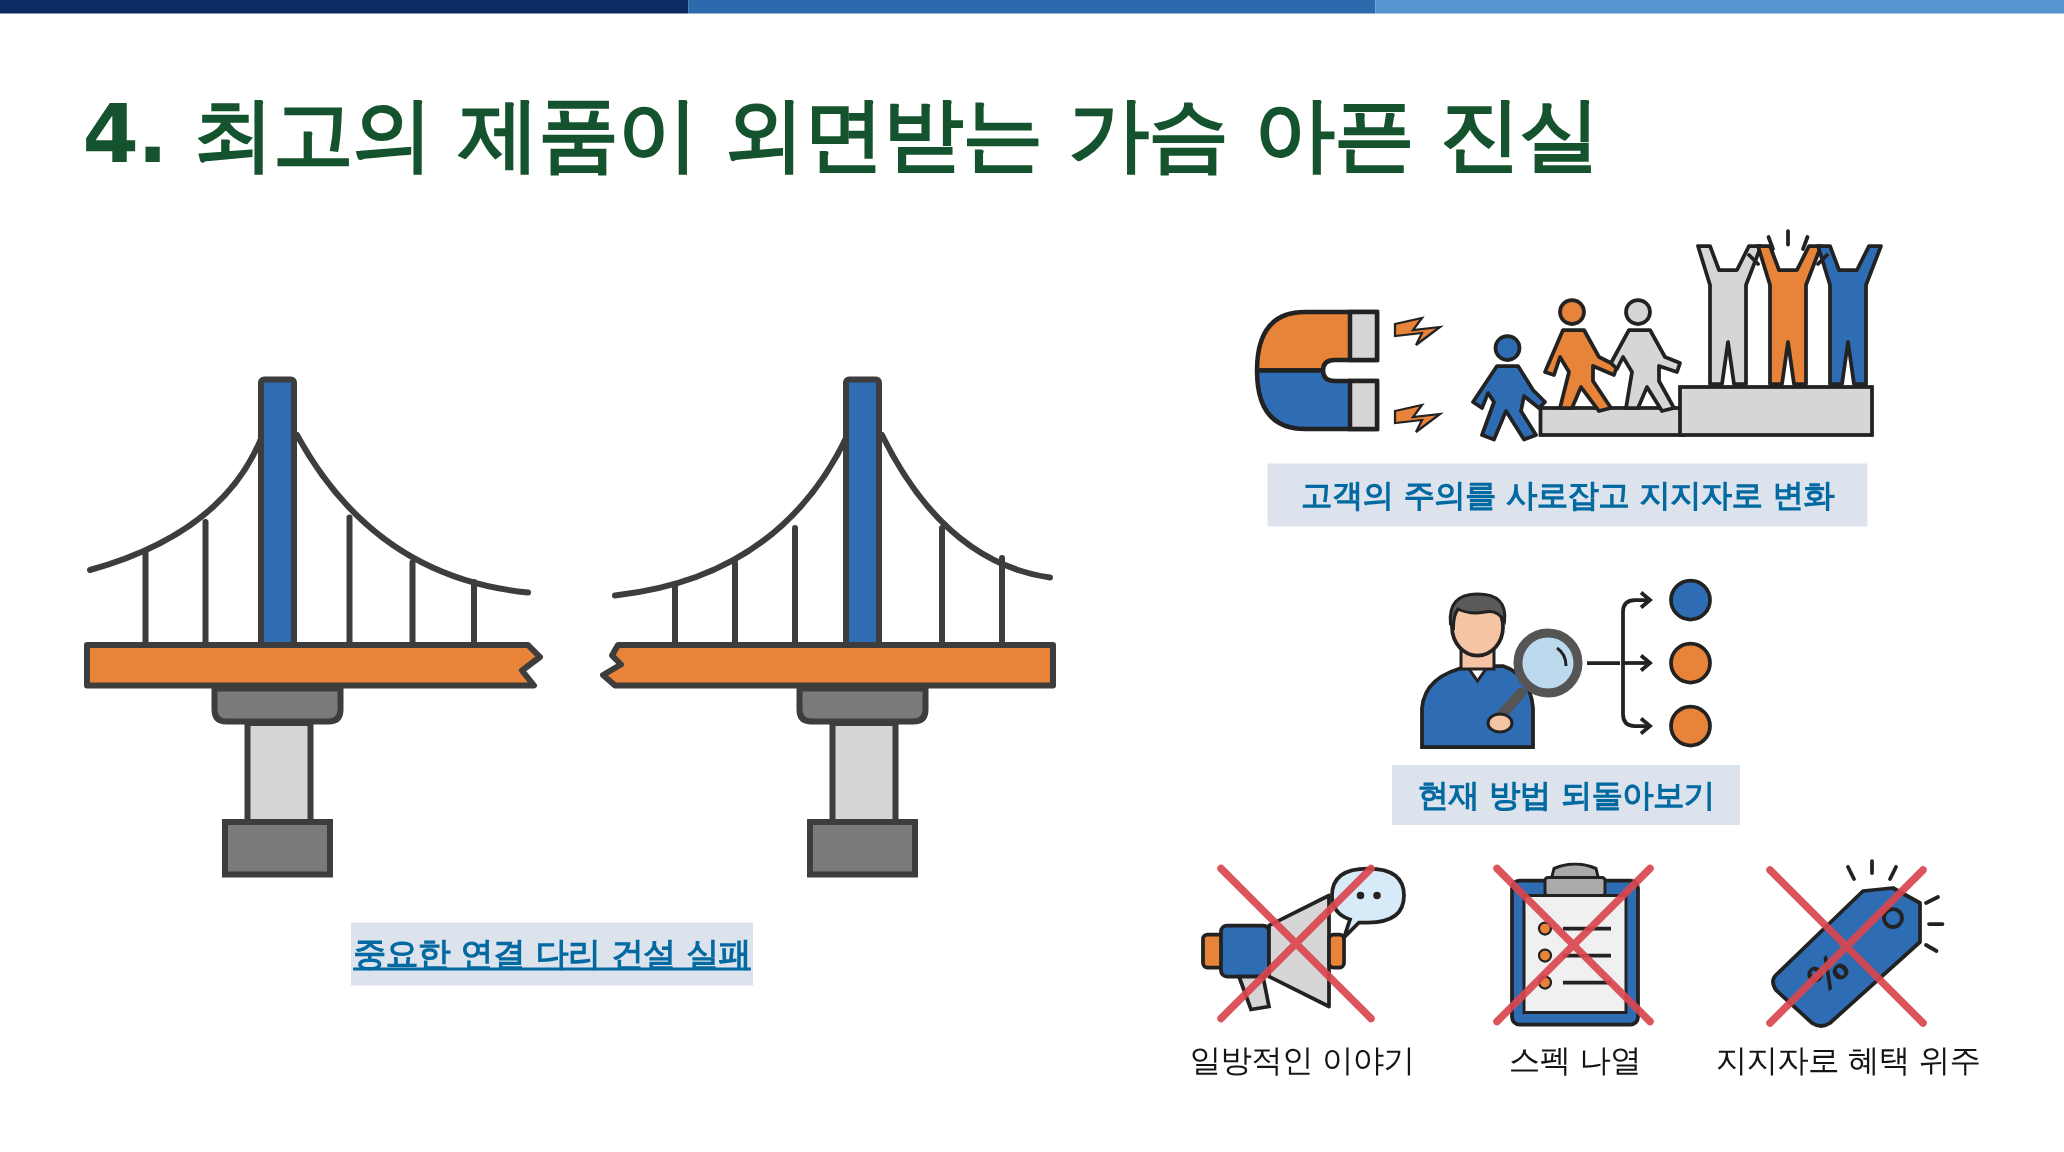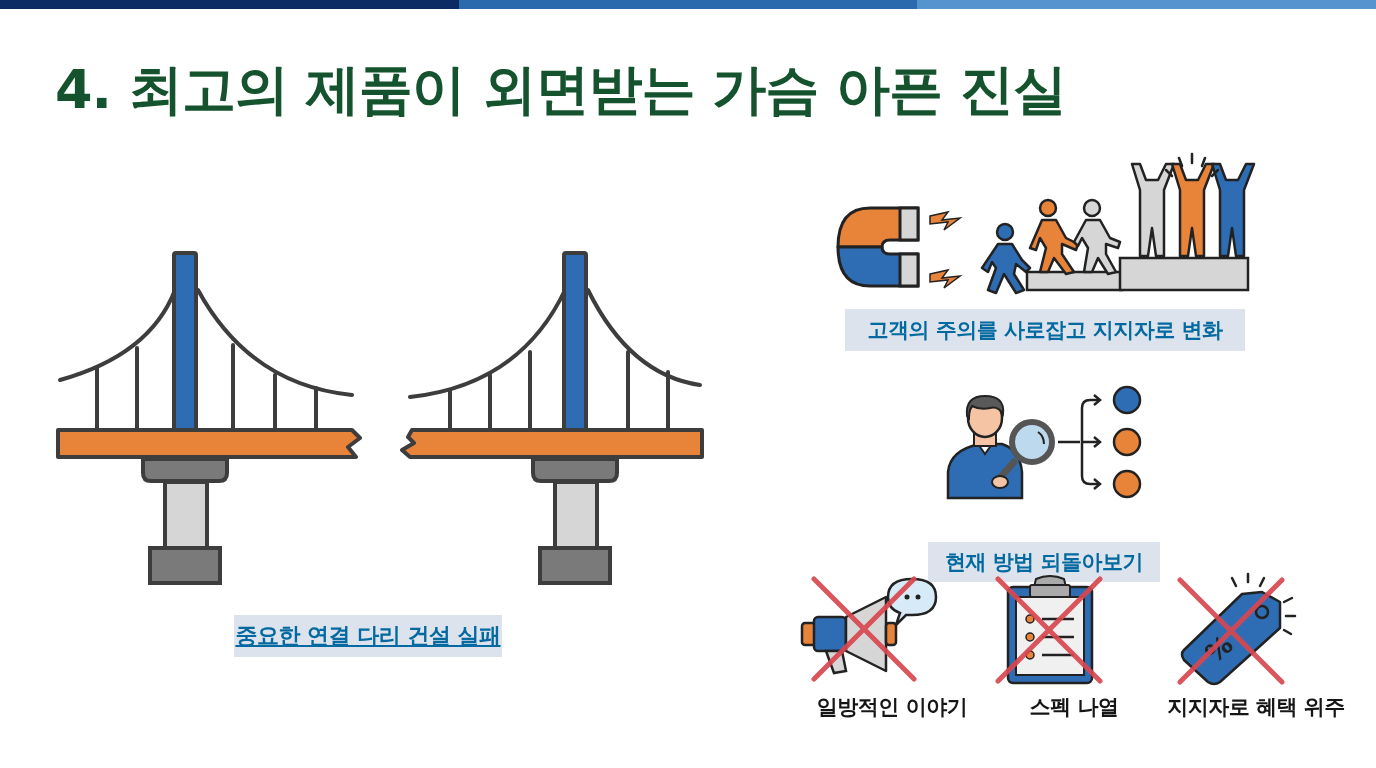--- a/index.html
+++ b/index.html
@@ -16,22 +16,22 @@
     }
 
     .illus { position: absolute; }
     .label-box {
       position: absolute; background: #dde3ec;
       font-weight: bold; color: #0369a1; white-space: nowrap;
       display: flex; align-items: center; justify-content: center;
       letter-spacing: -0.5px;
     }
     .plain-label {
-      position: absolute; font-weight: bold; color: #151515; white-space: nowrap;
-      text-align: center; letter-spacing: -0.5px; margin-left: 24px;
+      position: absolute; font-weight: normal; color: #151515; white-space: nowrap;
+      text-align: center; letter-spacing: -0.5px;
     }
   </style>
 </head>
 <body>
 
 <div class="topbar">
   <div class="seg" style="background:#0c2a63"></div>
   <div class="seg" style="background:#2a6aad"></div>
   <div class="seg" style="background:#5594cf"></div>
 </div>
@@ -140,21 +140,21 @@
     <line x1="142" y1="62" x2="158" y2="62"></line>
     <path d="M154 15 L 160 20 L 154 25"></path>
     <path d="M154 57 L 160 62 L 154 67"></path>
     <path d="M154 99 L 160 104 L 154 109"></path>
   </g>
   <circle cx="187" cy="20" r="13" fill="#2e6db4" stroke="#222" stroke-width="2.5"></circle>
   <circle cx="187" cy="62" r="13" fill="#e8833a" stroke="#222" stroke-width="2.5"></circle>
   <circle cx="187" cy="104" r="13" fill="#e8833a" stroke="#222" stroke-width="2.5"></circle>
 </svg>
 
-<div class="label-box" style="left:928px; top:510px; width:232px; height:40px; font-size:21px;margin-top:32px;">현재 방법 되돌아보기</div>
+<div class="label-box" style="left:928px; top:510px; width:232px; height:40px; font-size:21px;">현재 방법 되돌아보기</div>
 
 <svg class="illus" style="left:800px; top:575px;" width="140" height="110" viewBox="0 0 140 110">
   <rect x="2" y="48" width="14" height="22" rx="3" fill="#e8833a" stroke="#222" stroke-width="2.5"></rect>
   <rect x="14" y="42" width="32" height="34" rx="4" fill="#2e6db4" stroke="#222" stroke-width="2.5"></rect>
   <path d="M46 42 L 86 22 L 86 96 L 46 76 Z" fill="#d6d6d6" stroke="#222" stroke-width="2.5" stroke-linejoin="round"></path>
   <rect x="86" y="48" width="10" height="22" rx="3" fill="#e8833a" stroke="#222" stroke-width="2.5"></rect>
   <path d="M26 76 L 34 98 L 46 96 L 42 76 Z" fill="#d6d6d6" stroke="#222" stroke-width="2.5"></path>
   <path d="M112 4 Q 136 4 136 22 Q 136 40 112 40 L 106 40 L 96 50 L 100 38 Q 88 34 88 22 Q 88 4 112 4 Z" fill="#d6eaf8" stroke="#222" stroke-width="2.5"></path>
   <circle cx="107" cy="22" r="2.5" fill="#222"></circle>
   <circle cx="118" cy="22" r="2.5" fill="#222"></circle>

